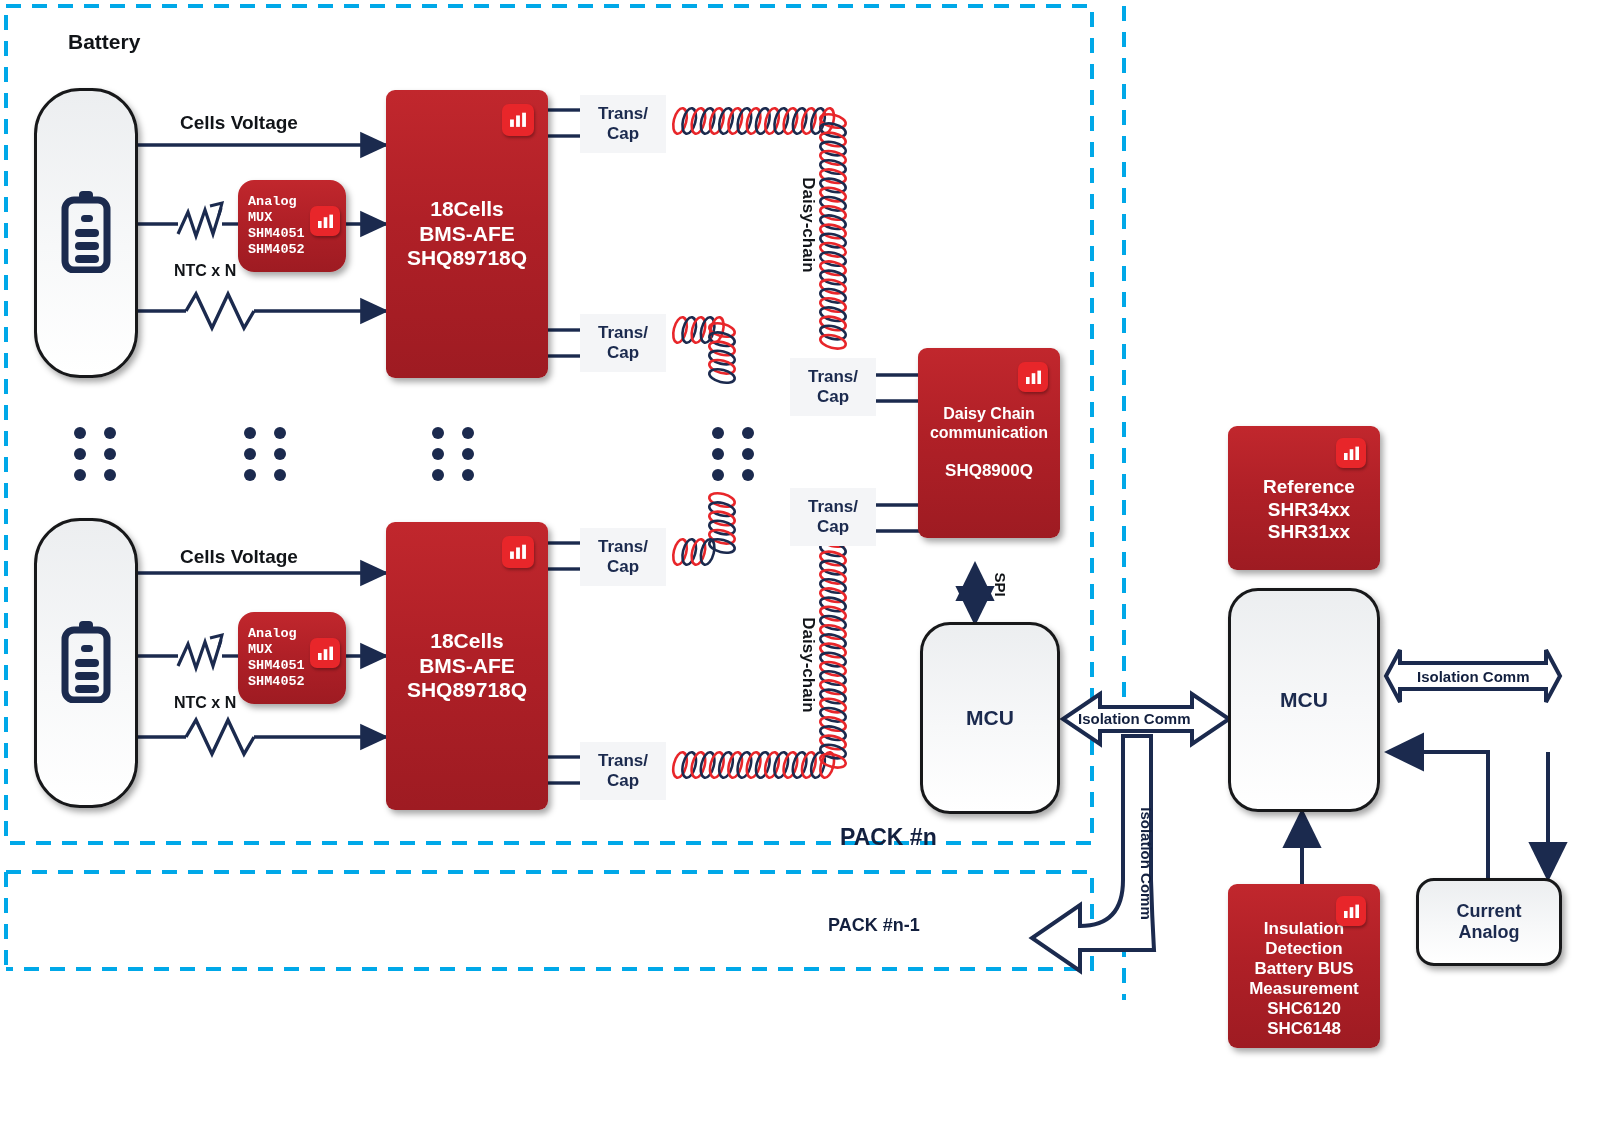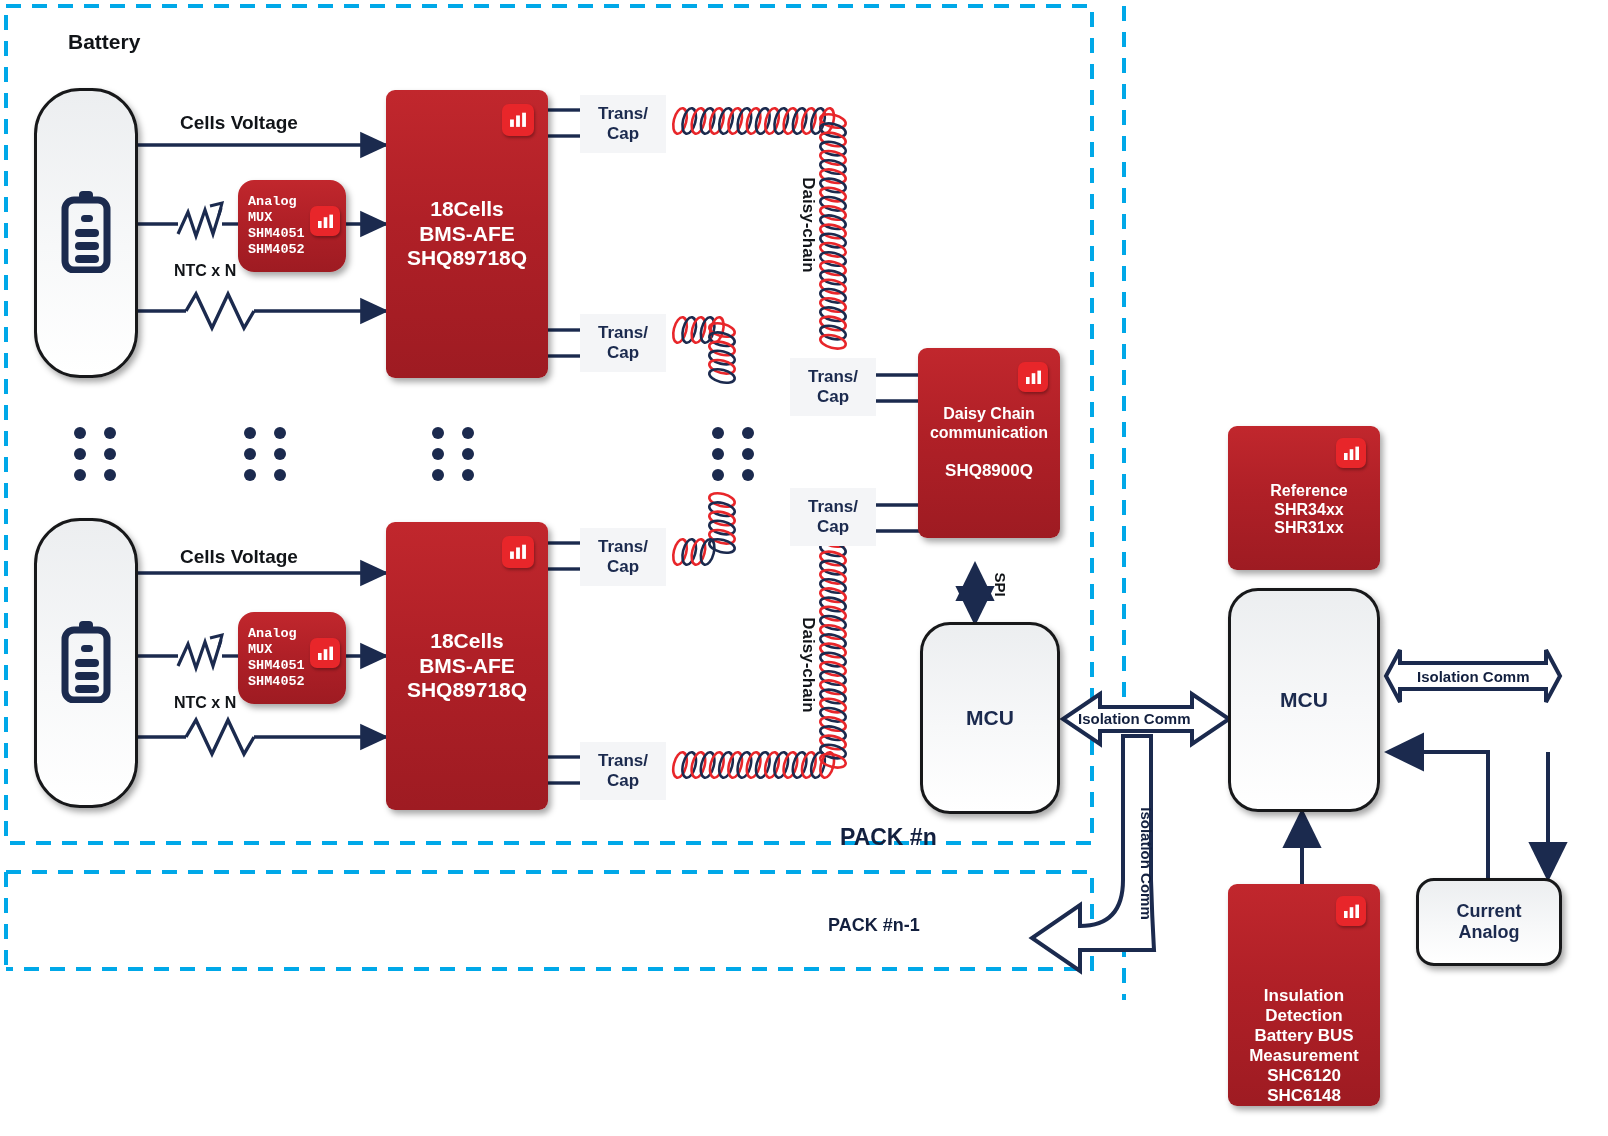--- a/index.html
+++ b/index.html
@@ -489,39 +489,39 @@
   </div>
 
   <div class="lbl" style="left:840px;top:804px;font-size:23px;margin-top:20px;">PACK #n</div>
   <div class="lbl" style="left:828px;top:915px;font-size:18px;">PACK #n-1</div>
 
   <div class="lbl" style="left:1078px;top:710px;font-size:15px;">Isolation Comm</div>
   <div class="lbl" style="left:1417px;top:668px;font-size:15px;">Isolation Comm</div>
   <div class="lbl vert" style="left:1090px;top:855px;font-size:15px;transform:rotate(90deg);">Isolation Comm</div>
 
   <div class="blk red" style="left:1228px;top:426px;width:152px;height:144px;">
-    <div style="font-size:16px;padding-top:24px;margin-left:10px;">
+    <div style="font-size:19px;padding-top:24px;margin-left:10px;">
       <div>Reference</div>
       <div>SHR34xx</div>
       <div>SHR31xx</div>
     </div>
     <span class="icn" style="right:14px;top:12px;width:30px;height:30px;">
       <svg width="17" height="15" viewBox="0 0 17 15">
           <rect x="1" y="7" width="3.6" height="7" fill="#fff"></rect>
           <rect x="6.7" y="3.2" width="3.6" height="10.8" fill="#fff"></rect>
           <rect x="12.4" y="0.6" width="3.6" height="13.4" fill="#fff"></rect>
         </svg>
     </span>
   </div>
 
   <div class="blk gray" style="left:1228px;top:588px;width:152px;height:224px;border-radius:30px;font-size:21px;">
     <span>MCU</span>
   </div>
 
-  <div class="blk red" style="left:1228px;top:884px;width:152px;height:222px;align-items:flex-end;">
+  <div class="blk red" style="left:1228px;top:884px;width:152px;height:164px;">
     <div style="font-size:17px;padding-top:26px;">
       <div>Insulation</div>
       <div>Detection</div>
       <div>Battery BUS</div>
       <div>Measurement</div>
       <div>SHC6120</div>
       <div>SHC6148</div>
     </div>
     <span class="icn" style="right:14px;top:12px;width:30px;height:30px;">
       <svg width="17" height="15" viewBox="0 0 17 15">

